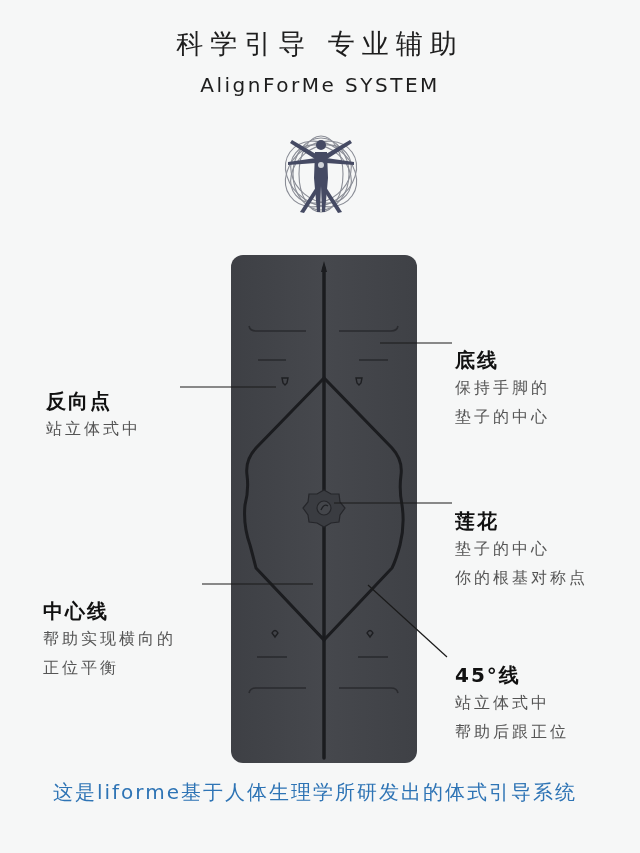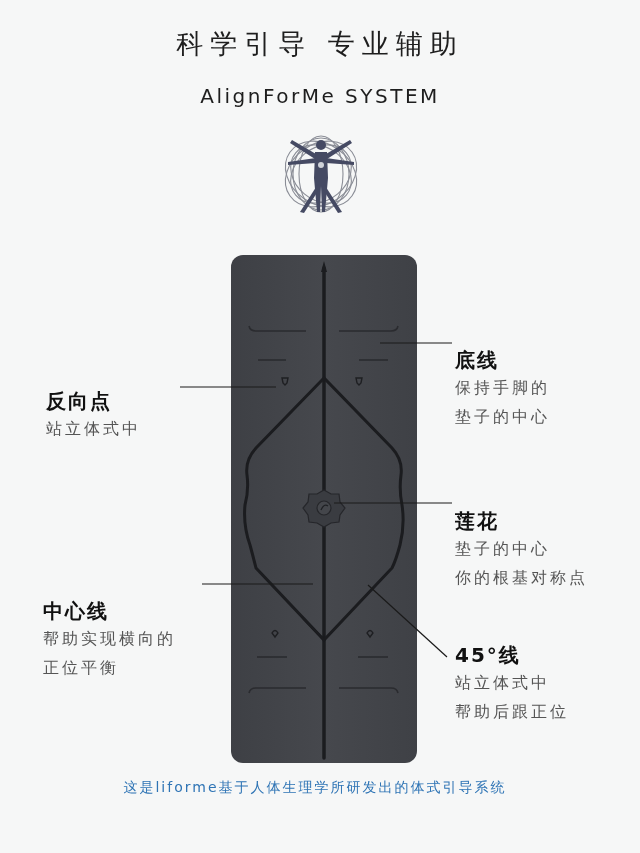--- a/index.html
+++ b/index.html
@@ -10,37 +10,37 @@
     position: relative;
     overflow: hidden;
     color: #222;
   }
   .title-cn {
     position: absolute; top: 26px; left: 0; width: 640px;
     text-align: center; font-size: 27px; letter-spacing: 7px;
     color: #1e1e1e; font-weight: normal;
   }
   .title-en {
-    position: absolute; top: 84px; left: 0; width: 640px;
+    position: absolute; top: 73px; left: 0; width: 640px;
     text-align: center; font-size: 20px; letter-spacing: 2.5px;
     color: #1e1e1e;
   }
   .logo { position: absolute; left: 278px; top: 128px; width: 86px; height: 90px; }
   .mat-svg { position: absolute; left: 0; top: 0; width: 640px; height: 853px; }
   .callout { position: absolute; margin-top: 40px; }
   .callout .head {
     font-size: 20px; font-weight: bold; color: #111; letter-spacing: 2px;
     line-height: 26px;
   }
   .callout .line {
     font-size: 16px; color: #555; letter-spacing: 3px; line-height: 29px;
   }
   .footer {
     position: absolute; top: 779px; left: 0; width: 630px; text-align: center;
-    font-size: 14px; color: #2e74b5; letter-spacing: 2px;
+    font-size: 20px; color: #2e74b5; letter-spacing: 2px;
   }
 </style>
 </head>
 <body>
 
 <div class="title-cn">科学引导 专业辅助</div>
 <div class="title-en">AlignForMe SYSTEM</div>
 
 <svg class="logo" viewBox="0 0 86 90">
   <g fill="none" stroke="#8a8d96" stroke-width="1.1">
@@ -135,19 +135,19 @@
   <div class="line">垫子的中心</div>
   <div class="line">你的根基对称点</div>
 </div>
 
 <div class="callout" style="left:43px; top:558px;">
   <div class="head">中心线</div>
   <div class="line">帮助实现横向的</div>
   <div class="line">正位平衡</div>
 </div>
 
-<div class="callout" style="left:455px; top:602px;">
+<div class="callout" style="left:455px; top:622px;">
   <div class="head">45°线</div>
   <div class="line">站立体式中</div>
   <div class="line">帮助后跟正位</div>
 </div>
 
 <div class="footer">这是liforme基于人体生理学所研发出的体式引导系统</div>
 
 </body></html>

